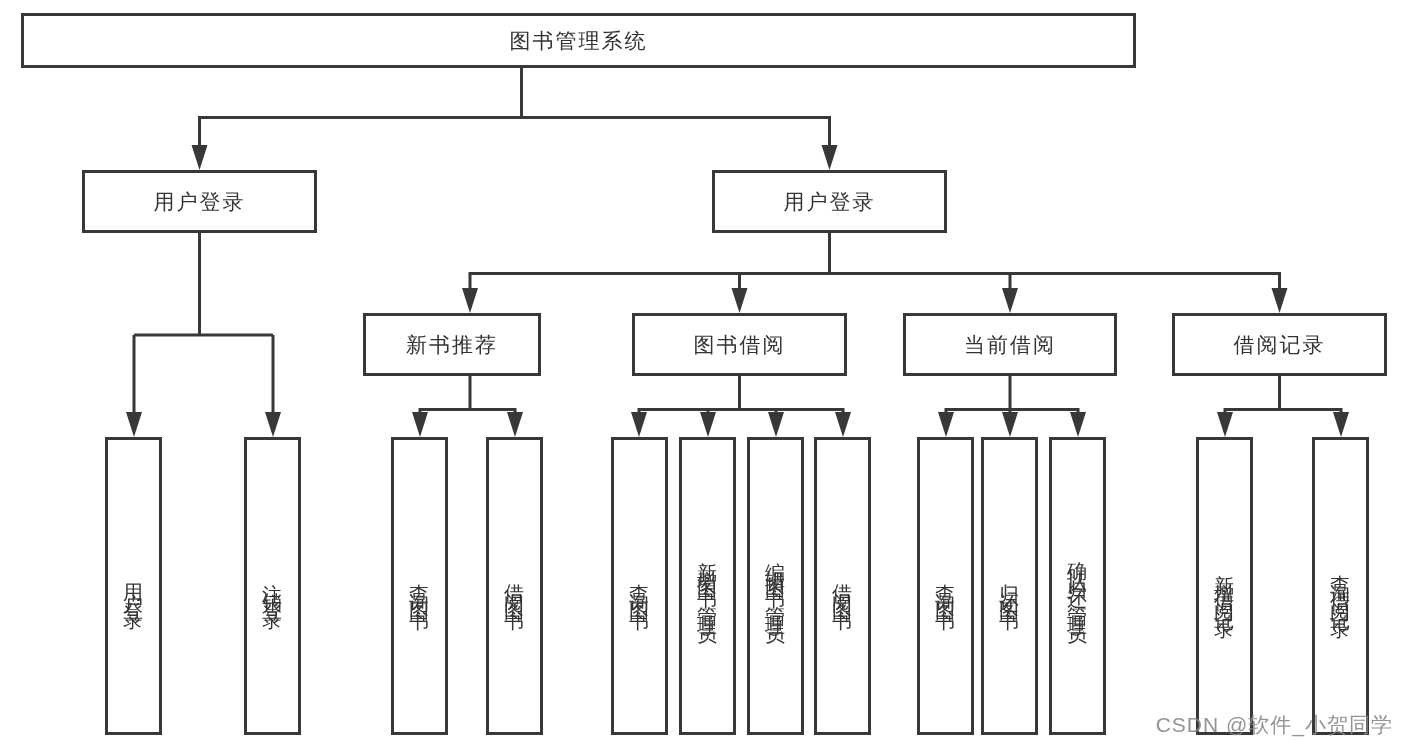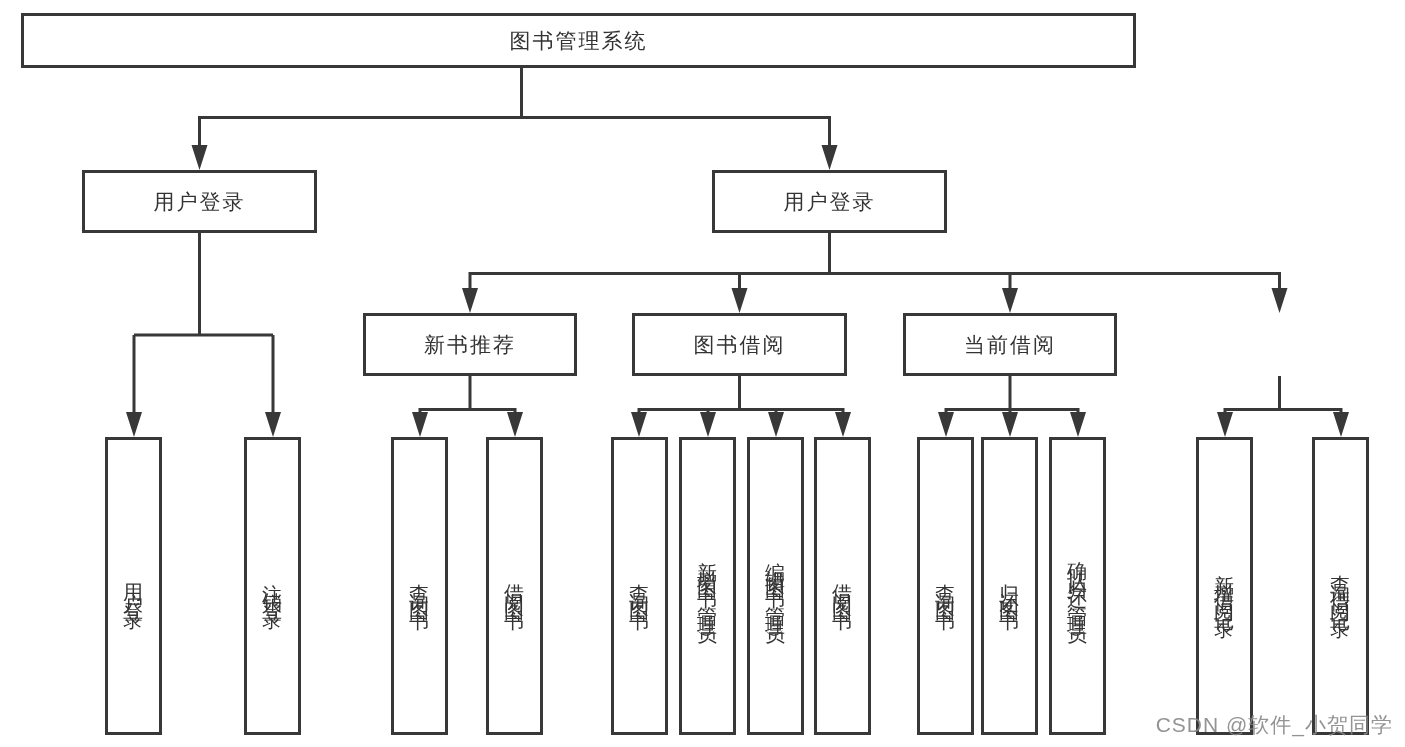--- a/index.html
+++ b/index.html
@@ -52,28 +52,31 @@
     <span>图书管理系统</span>
   </div>
 
   <div class="box" style="left:82px;top:170px;width:235px;height:63px">
     <span>用户登录</span>
   </div>
   <div class="box" style="left:712px;top:170px;width:235px;height:63px">
     <span>用户登录</span>
   </div>
 
-  <div class="box" style="left:363px;top:313px;width:214px;height:63px">
+  <div class="box" style="left:363px;top:313px;width:178px;height:63px">
     <span>新书推荐</span>
   </div>
   <div class="box" style="left:632px;top:313px;width:215px;height:63px">
     <span>图书借阅</span>
   </div>
   <div class="box" style="left:903px;top:313px;width:214px;height:63px">
     <span>当前借阅</span>
+  </div>
+  <div class="box" style="left:1172px;top:313px;width:215px;height:63px">
+    <span>借阅记录</span>
   </div>
 
   <div class="box leaf" style="left:105px">
     <span class="vtext">用户登录</span>
   </div>
   <div class="box leaf" style="left:244px">
     <span class="vtext">注销登录</span>
   </div>
 
   <div class="box leaf" style="left:391px">

